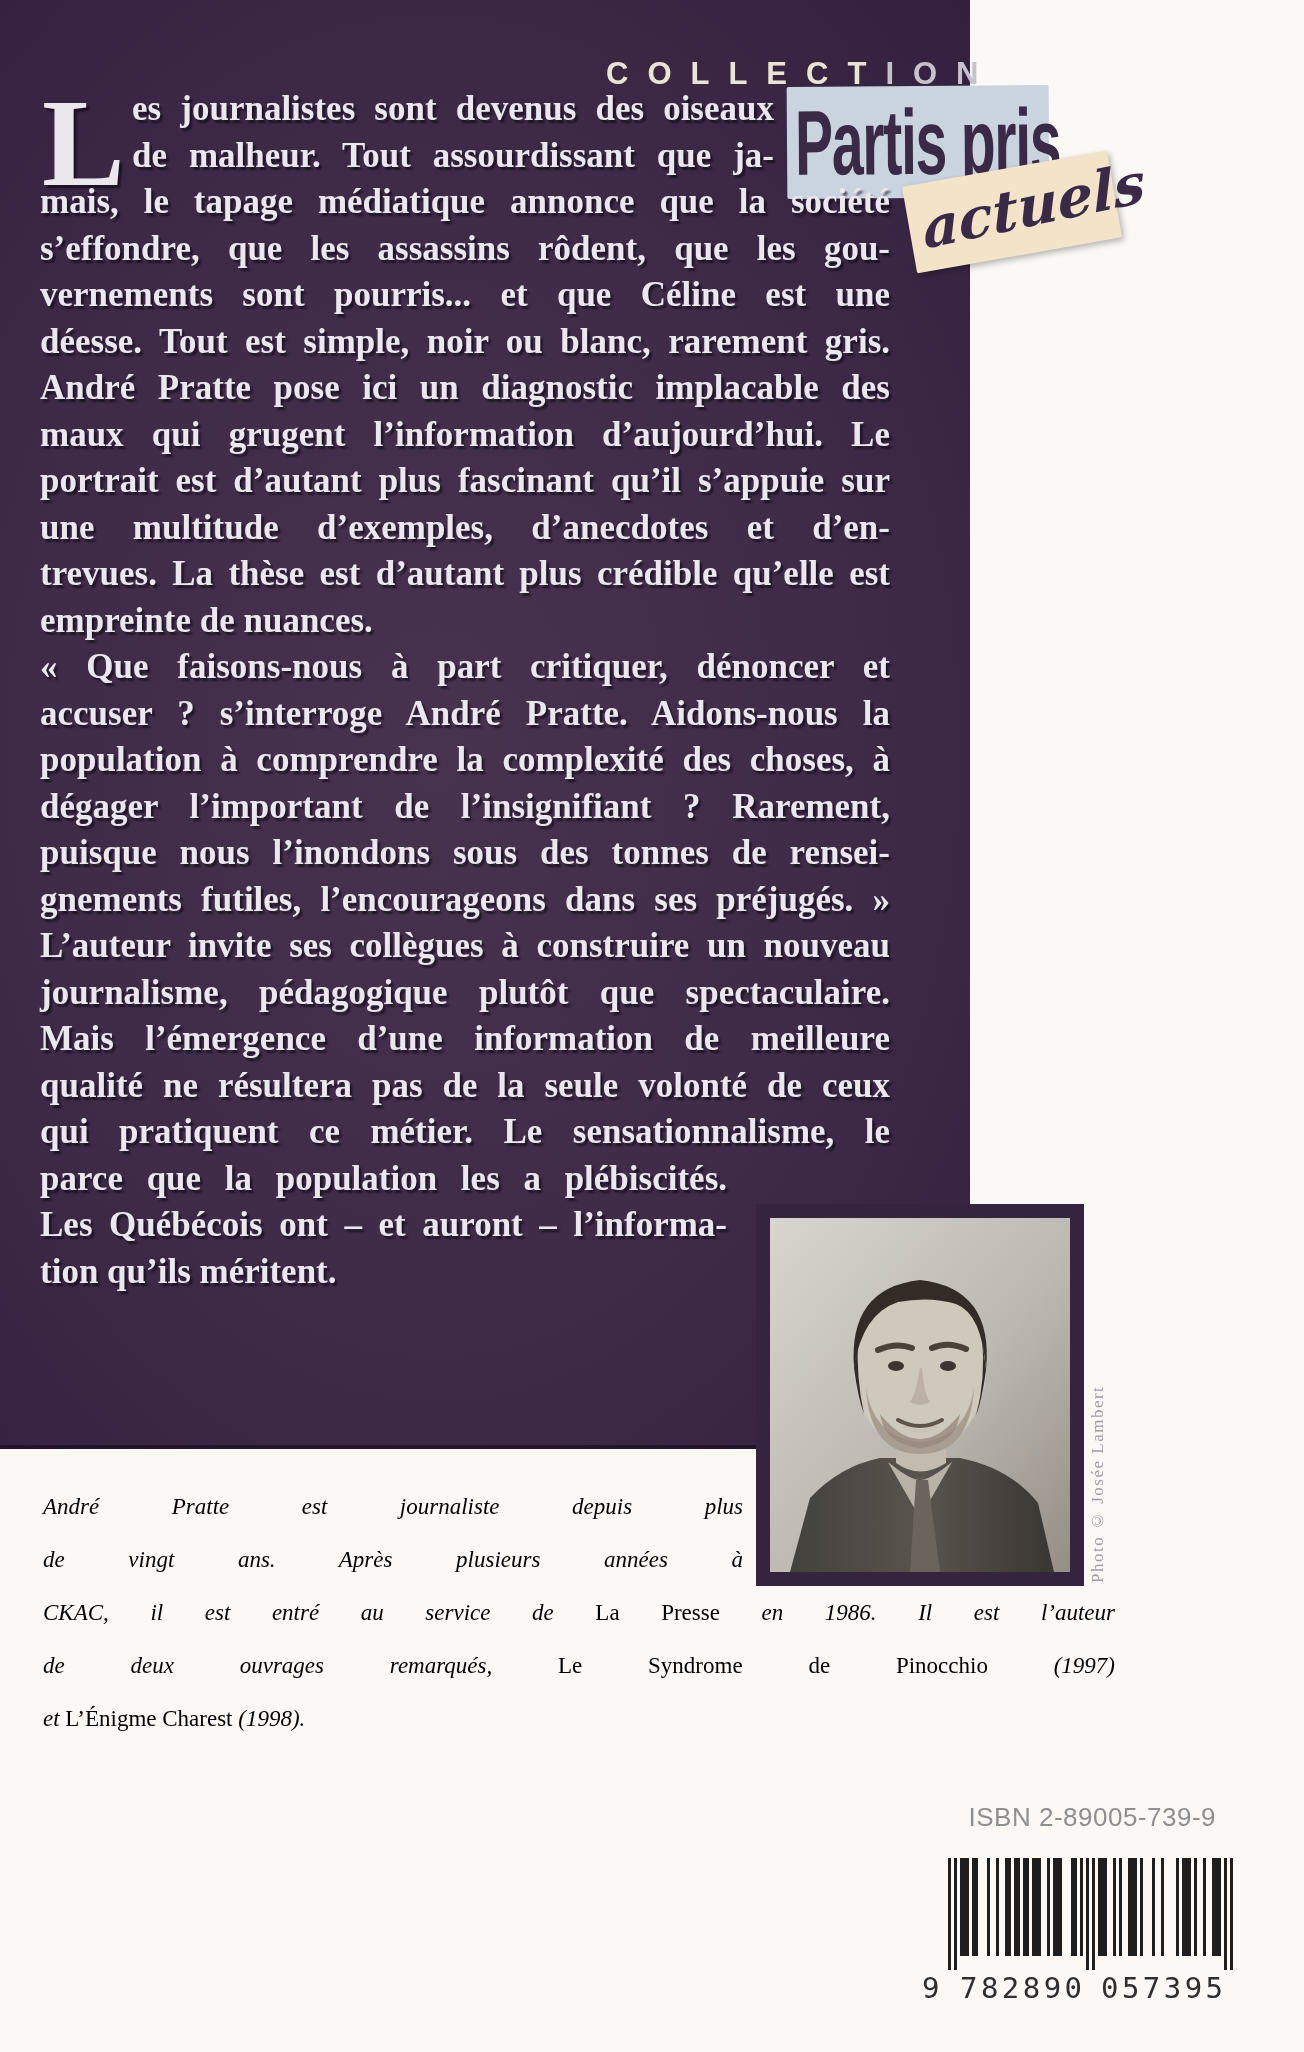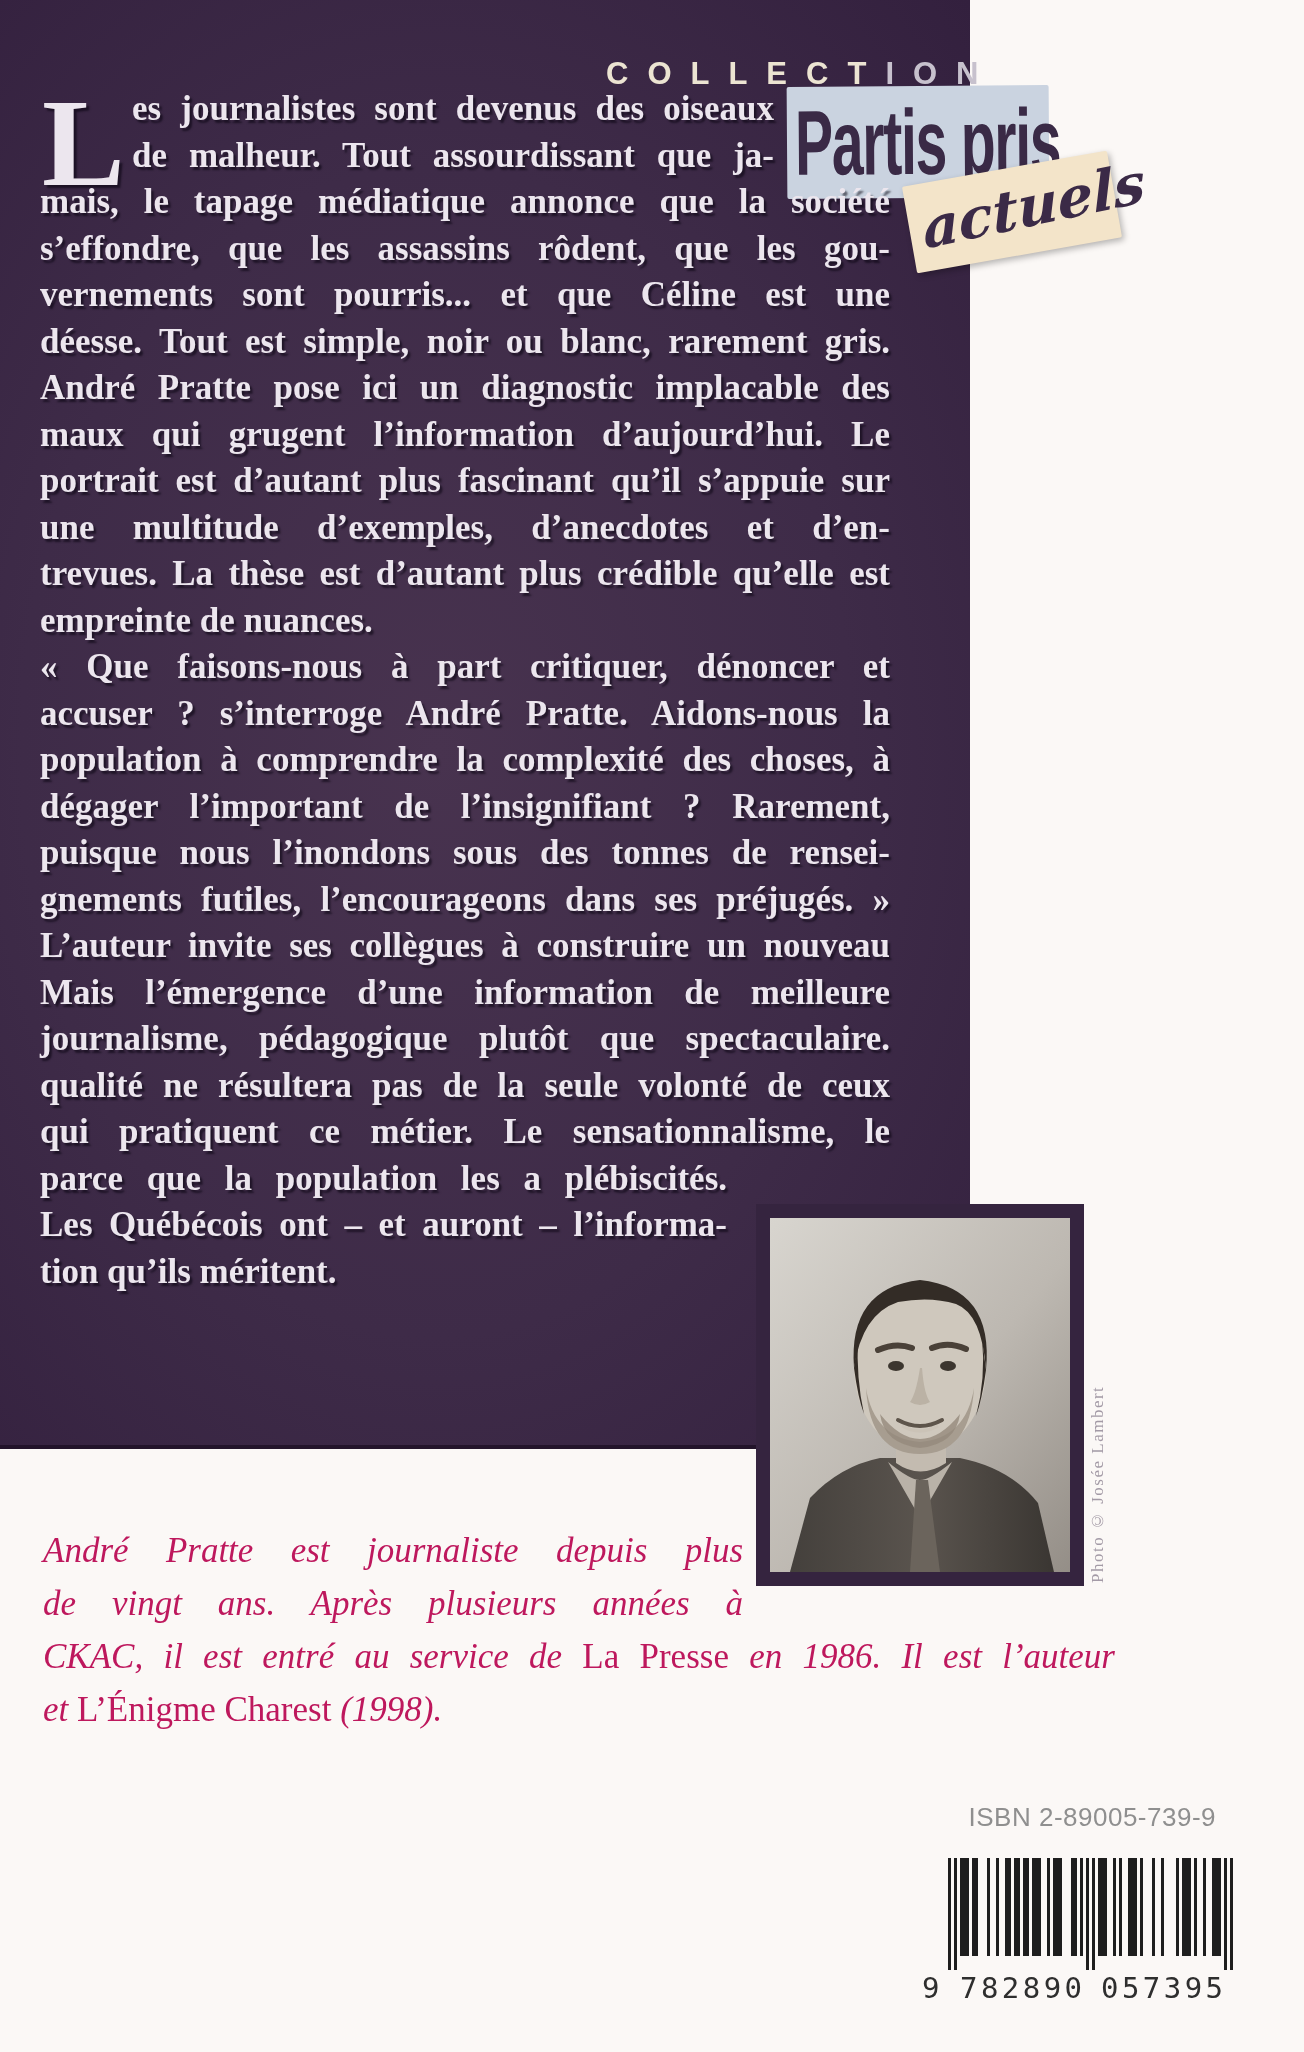--- a/index.html
+++ b/index.html
@@ -35,22 +35,22 @@
     font-weight:bold;color:#ece6ee;text-shadow:3px 3px 2px rgba(5,0,12,.55);}
   
   .photo-frame{position:absolute;left:756px;top:1204px;width:328px;height:382px;background:#35243f;}
   .photo-inner{position:absolute;left:14px;top:14px;right:14px;bottom:14px;
     box-shadow:inset 2px 2px 0 rgba(255,255,255,.45);overflow:hidden;}
   .photo-credit{position:absolute;left:1088px;top:1278px;height:305px;
     writing-mode:vertical-rl;transform:rotate(180deg);
     font-family:"Liberation Serif",serif;font-size:17px;letter-spacing:1.5px;color:#a39aa6;
     white-space:nowrap;}
   
-  .bio-block{position:absolute;left:43px;top:1524px;width:1072px;color:#be185d;
-    font-size:35px;font-style:italic;}
+  .bio-block{position:absolute;left:43px;top:1480px;width:1072px;color:#000000;
+    font-size:23px;font-style:italic;}
   .bio-line{line-height:53px;text-align:justify;text-align-last:justify;}
   .rm{font-style:normal;}
   
   .isbn-line{position:absolute;left:940px;top:1802px;width:276px;text-align:right;
     font-family:"Liberation Sans",sans-serif;font-size:26px;color:#8f8f8f;letter-spacing:.5px;}
   .barcode-wrap{position:absolute;left:918px;top:1856px;}
 </style>
 </head>
 <body>
 
@@ -82,22 +82,22 @@
       <div class="body-line">une multitude d’exemples, d’anecdotes et d’en-</div>
       <div class="body-line">trevues. La thèse est d’autant plus crédible qu’elle est</div>
       <div class="body-line" style="text-align: left; text-align-last: left;">empreinte de nuances.</div>
       <div class="body-line">« Que faisons-nous à part critiquer, dénoncer et</div>
       <div class="body-line">accuser ? s’interroge André Pratte. Aidons-nous la</div>
       <div class="body-line">population à comprendre la complexité des choses, à</div>
       <div class="body-line">dégager l’important de l’insignifiant ? Rarement,</div>
       <div class="body-line">puisque nous l’inondons sous des tonnes de rensei-</div>
       <div class="body-line">gnements futiles, l’encourageons dans ses préjugés. »</div>
       <div class="body-line">L’auteur invite ses collègues à construire un nouveau</div>
+      <div class="body-line">journalisme, pédagogique plutôt que spectaculaire.</div>
       <div class="body-line">Mais l’émergence d’une information de meilleure</div>
-      <div class="body-line">journalisme, pédagogique plutôt que spectaculaire.</div>
       <div class="body-line">qualité ne résultera pas de la seule volonté de ceux</div>
       <div class="body-line">qui pratiquent ce métier. Le sensationnalisme, le</div>
       <div class="body-line" style="width: 687px;">parce que la population les a plébiscités.</div>
       <div class="body-line" style="width: 687px;">Les Québécois ont – et auront – l’informa-</div>
       <div class="body-line" style="text-align: left; text-align-last: left;">tion qu’ils méritent.</div>
     </div>
 
   <div class="photo-frame">
     <div class="photo-inner">
       <svg width="300" height="354" viewBox="0 0 300 354">
@@ -143,20 +143,21 @@
         <path d="M132,208 Q150,218 168,208" stroke="#c9c1b5" stroke-width="3" fill="none" opacity=".7"></path>
       </svg>
     </div>
   </div>
   <div class="photo-credit">Photo  © Josée Lambert</div>
 
   <div class="bio-block" id="bio-lines">
       <div class="bio-line" style="width: 700px;"><span>André Pratte est journaliste depuis plus</span></div>
       <div class="bio-line" style="width: 700px;"><span>de vingt ans. Après plusieurs années à</span></div>
       <div class="bio-line" style="width: 1072px;"><span>CKAC, il est entré au service de </span><span class="rm">La Presse</span><span> en 1986. Il est l’auteur</span></div>
+      <div class="bio-line" style="width: 1072px;"><span>de deux ouvrages remarqués, </span><span class="rm">Le Syndrome de Pinocchio</span><span> (1997)</span></div>
       <div class="bio-line" style="text-align: left; text-align-last: left; font-family: Liberation Serif, serif;"><span>et </span><span class="rm">L’Énigme Charest</span><span> (1998).</span></div>
     </div>
 
   <div class="isbn-line">ISBN 2-89005-739-9</div>
   <div class="barcode-wrap">
     <svg id="barcode-svg" width="340" height="150">
         <rect x="30" y="2" width="3" height="112" fill="#1e1e1e"></rect>
         <rect x="36" y="2" width="3" height="112" fill="#1e1e1e"></rect>
         <rect x="42" y="2" width="3" height="98" fill="#1e1e1e"></rect>
         <rect x="45" y="2" width="3" height="98" fill="#1e1e1e"></rect>

